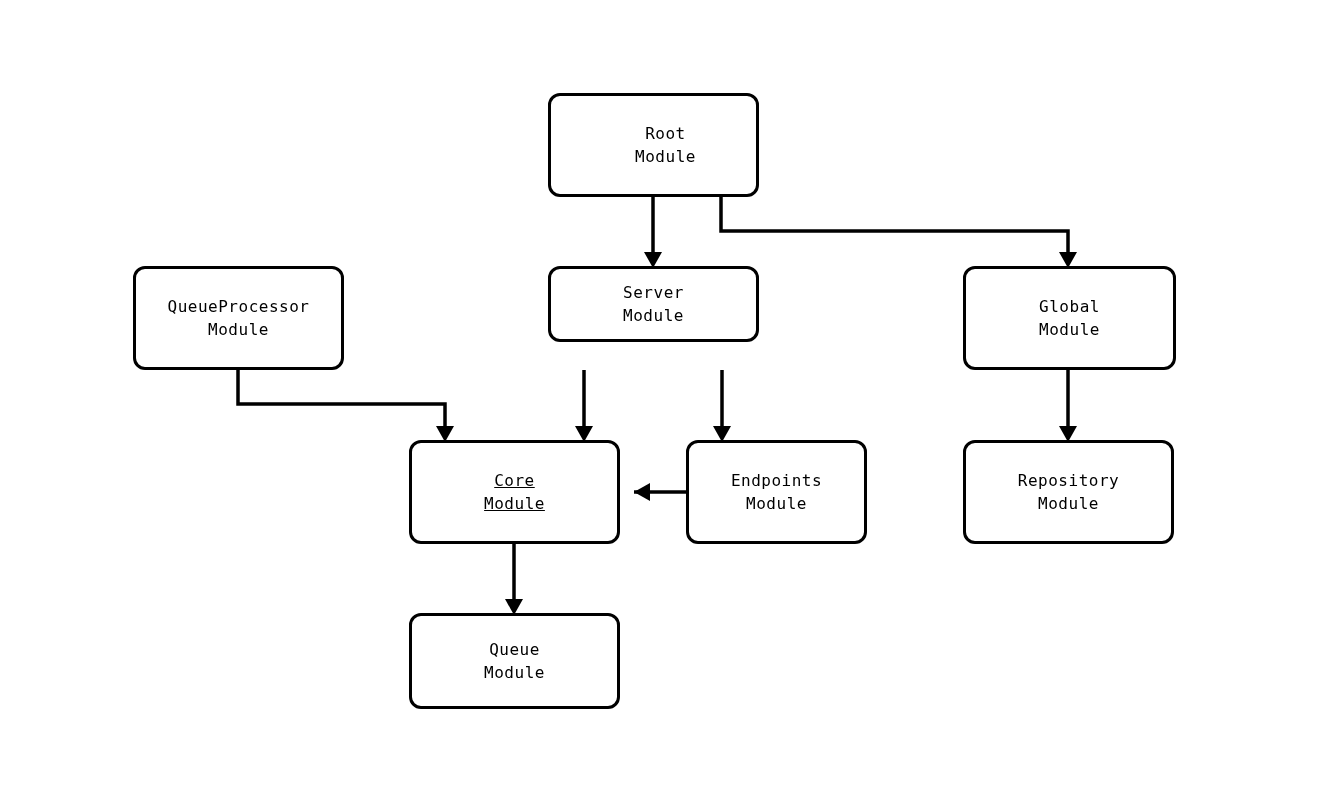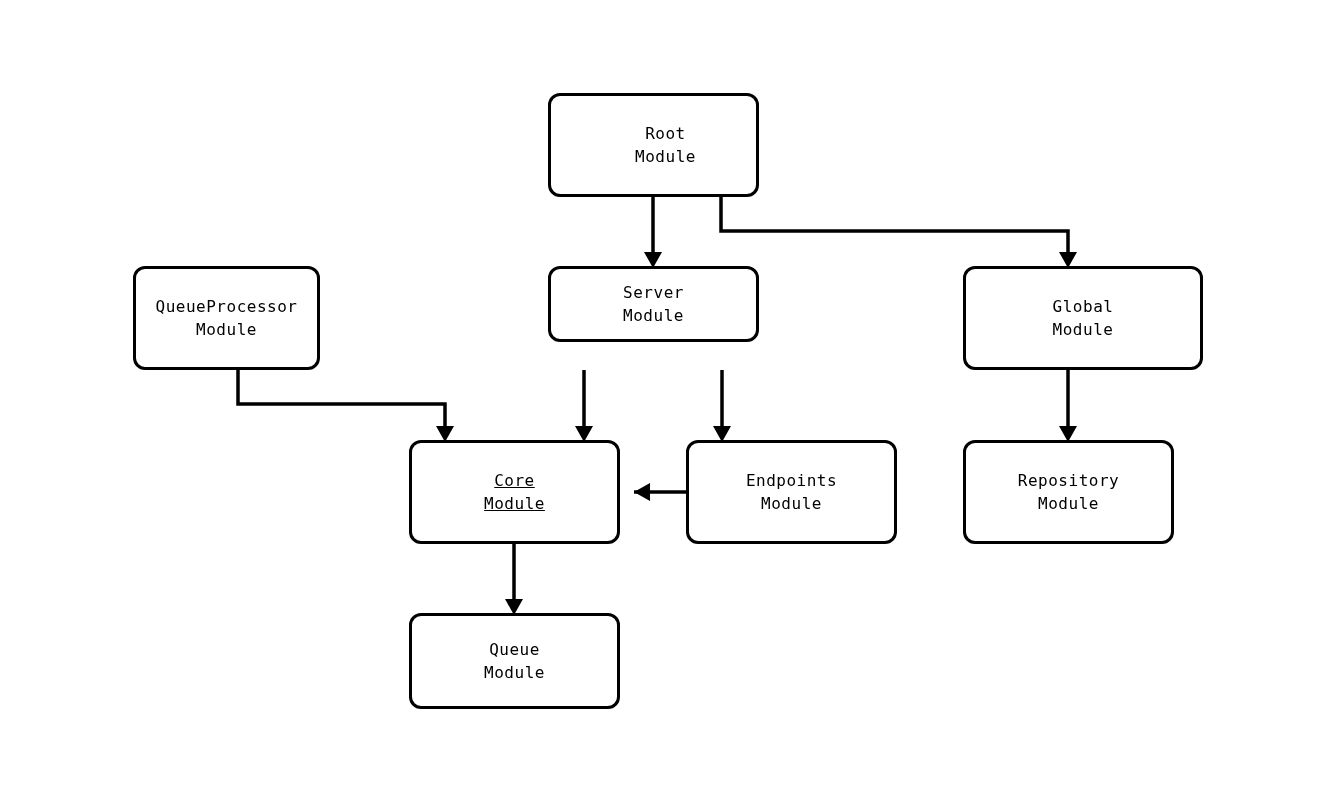--- a/index.html
+++ b/index.html
@@ -70,29 +70,29 @@
         <path d="M 1068 370 L 1068 426" stroke="#000000"></path>
         <path d="M 1068 442 L 1059 426 L 1077 426 z" fill="#000000" stroke="none"></path>
         <path d="M 514 544 L 514 599" stroke="#000000"></path>
         <path d="M 514 615 L 505 599 L 523 599 z" fill="#000000" stroke="none"></path>
       </g>
   </svg>
 
   <div id="nodes-layer">
       <div class="node" style="left: 548px; top: 93px; width: 211px; height: 104px; border-color: rgb(0, 0, 0); padding-left: 24px;"><span class="node-label">Root
 Module</span></div>
-      <div class="node" style="left: 133px; top: 266px; width: 187px; height: 104px; border-color: rgb(0, 0, 0);"><span class="node-label">QueueProcessor
+      <div class="node" style="left: 133px; top: 266px; width: 211px; height: 104px; border-color: rgb(0, 0, 0);"><span class="node-label">QueueProcessor
 Module</span></div>
       <div class="node" style="left: 548px; top: 266px; width: 211px; height: 76px; border-color: rgb(0, 0, 0);"><span class="node-label">Server
 Module</span></div>
-      <div class="node" style="left: 963px; top: 266px; width: 240px; height: 104px; border-color: rgb(0, 0, 0);"><span class="node-label">Global
+      <div class="node" style="left: 963px; top: 266px; width: 213px; height: 104px; border-color: rgb(0, 0, 0);"><span class="node-label">Global
 Module</span></div>
       <div class="node" style="left: 409px; top: 440px; width: 211px; height: 104px; border-color: rgb(0, 0, 0); text-decoration: underline;"><span class="node-label">Core
 Module</span></div>
-      <div class="node" style="left: 686px; top: 440px; width: 211px; height: 104px; border-color: rgb(0, 0, 0);"><span class="node-label">Endpoints
+      <div class="node" style="left: 686px; top: 440px; width: 181px; height: 104px; border-color: rgb(0, 0, 0);"><span class="node-label">Endpoints
 Module</span></div>
       <div class="node" style="left: 963px; top: 440px; width: 211px; height: 104px; border-color: rgb(0, 0, 0); text-align: center;"><span class="node-label">Repository
 Module</span></div>
       <div class="node" style="left: 409px; top: 613px; width: 211px; height: 96px; border-color: rgb(0, 0, 0);"><span class="node-label">Queue
 Module</span></div>
     </div>
 
 </div>
 
 </body></html>

